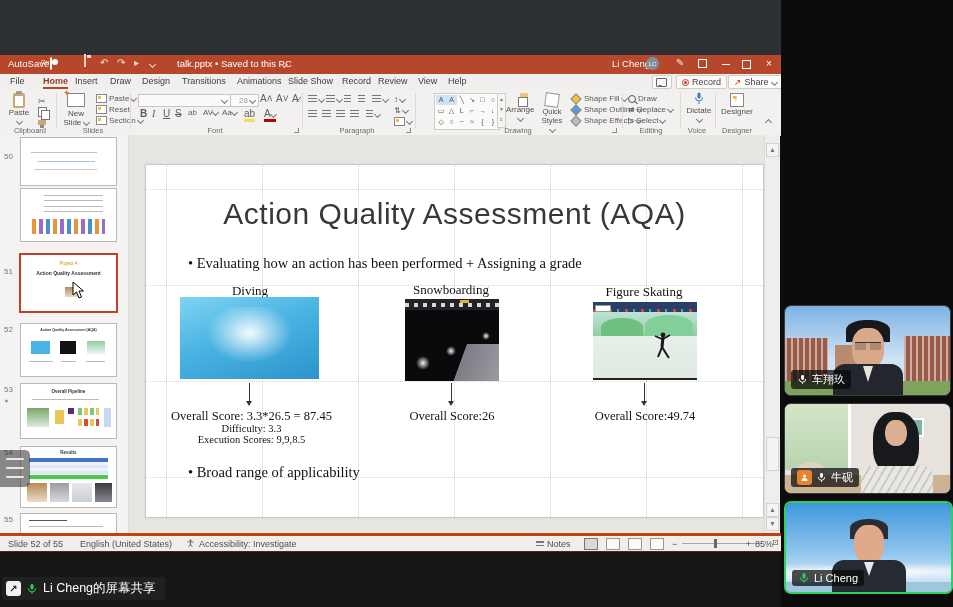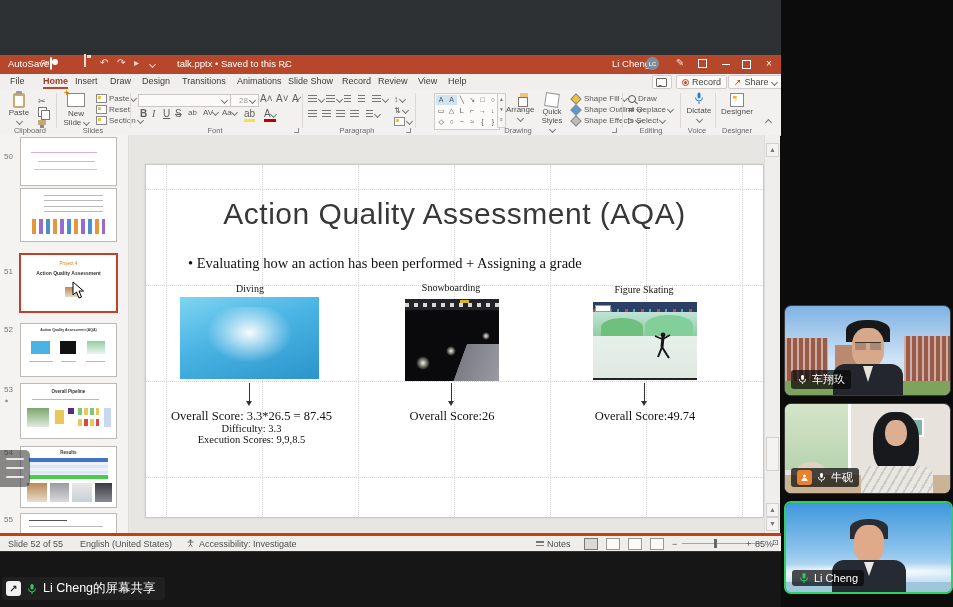--- a/index.html
+++ b/index.html
@@ -96,21 +96,21 @@
   
   .editor{left:129px;top:135px;width:635px;height:398px;background:#e8e6e3;}
   .slide{position:absolute;left:16px;top:29px;width:617px;height:352px;background:#fff;
          border:1px solid #cccac7;box-shadow:0 0 2px rgba(0,0,0,.12);}
   .gl-v{position:absolute;top:0;bottom:0;width:0;border-left:1px dotted #d6d5d3;}
   .gl-h{position:absolute;left:0;right:0;height:0;border-top:1px dotted #d6d5d3;}
   .s-title{position:absolute;left:0;top:32px;width:100%;text-align:center;font-size:30px;font-weight:300;
            color:#383838;letter-spacing:.5px;}
   .serif{font-family:"Liberation Serif","DejaVu Serif",serif;color:#111;}
   .s-b1{position:absolute;left:42px;top:90px;font-size:14.5px;}
-  .s-lbl{position:absolute;font-size:10px;text-align:center;}
+  .s-lbl{position:absolute;font-size:13px;text-align:center;}
   .imgbox{position:absolute;overflow:hidden;}
   .img-dive{background:linear-gradient(160deg,#7fd4f2 0%,#49b3e3 45%,#2b95cc 100%);}
   .img-dive::after{content:"";position:absolute;left:18%;top:12%;width:64%;height:70%;
        background:radial-gradient(ellipse at 50% 45%,rgba(255,255,255,.95),rgba(255,255,255,.35) 42%,transparent 68%);}
   .img-snow{background:#0a0a0c;}
   .sb-strip{position:absolute;left:0;top:0;width:100%;height:11px;background:#232327;
        background-image:repeating-linear-gradient(90deg,#d8d8d8 0 4px,#232327 4px 9px);background-size:100% 4px;
        background-position:0 4px;background-repeat:no-repeat;}
   .sb-y{position:absolute;left:58%;top:1px;width:9px;height:3px;background:#d8b62a;}
   .glow{position:absolute;border-radius:50%;background:radial-gradient(circle,rgba(255,255,240,.95),transparent 70%);}
@@ -564,20 +564,23 @@
           <i></i>
           <b></b>
         </div>
 
       <div class="s-score serif" style="left:18px;top:244px;width:175px">Overall Score: 3.3*26.5 = 87.45</div>
       <div class="s-sub serif" style="left:18px;top:258px;width:175px">Difficulty: 3.3</div>
       <div class="s-sub serif" style="left:18px;top:269px;width:175px">Execution Scores: 9,9,8.5</div>
       <div class="s-score serif" style="left:246px;top:244px;width:120px">Overall Score:26</div>
       <div class="s-score serif" style="left:434px;top:244px;width:130px">Overall Score:49.74</div>
 
+      <div class="s-b2 serif">
+        <span>•</span>&nbsp;<span>Broad range of applicability</span>
+      </div>
     </div>
   </div>
 
   <div class="ab" style="left:764px;top:135px;width:15px;height:398px;background:#f0eeec;border-left:1px solid #dedcda">
     <div class="sbx" style="left:1px;top:8px;width:11px;height:12px;line-height:12px">▲</div>
     <div class="sbx" style="left:1px;top:302px;width:11px;height:32px"></div>
     <div class="sbx" style="left:1px;top:368px;width:11px;height:12px;line-height:12px">▲</div>
     <div class="sbx" style="left:1px;top:382px;width:11px;height:12px;line-height:12px">▼</div>
   </div>
 

